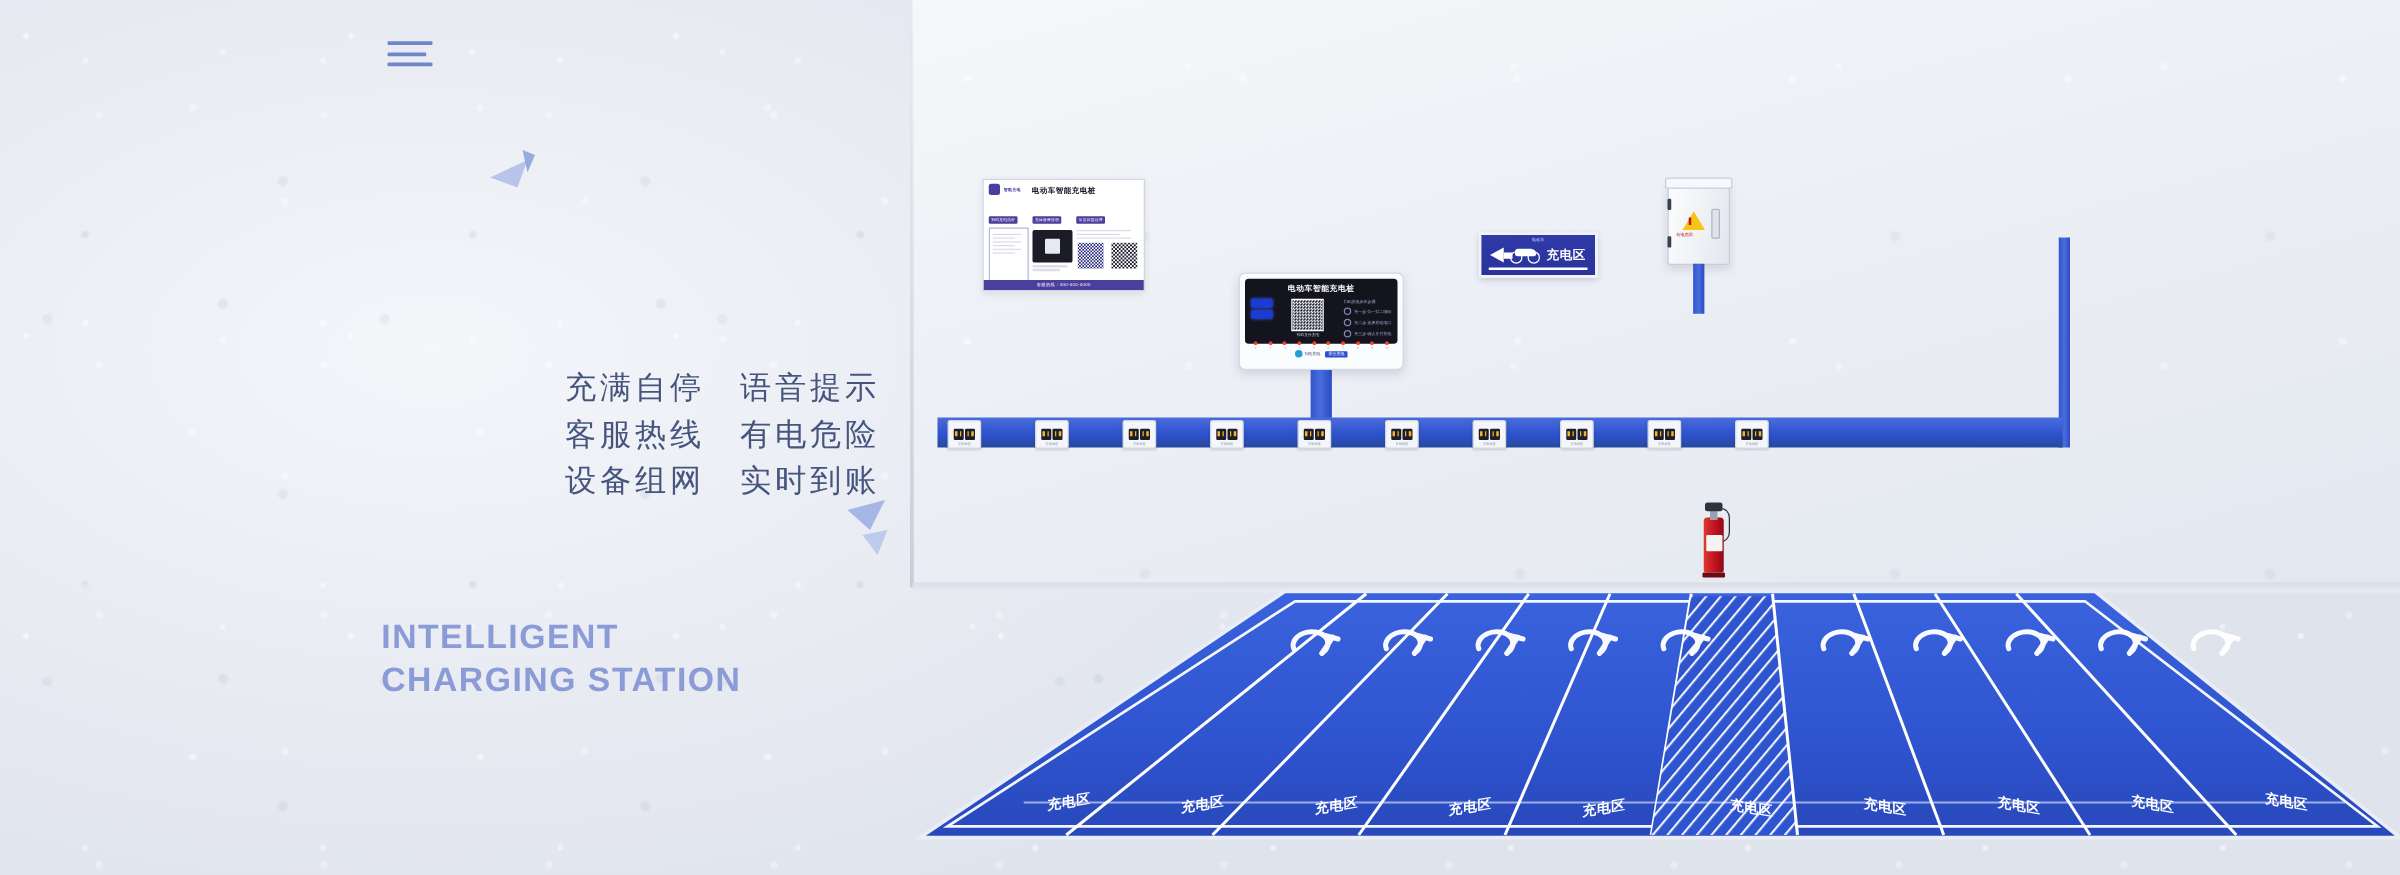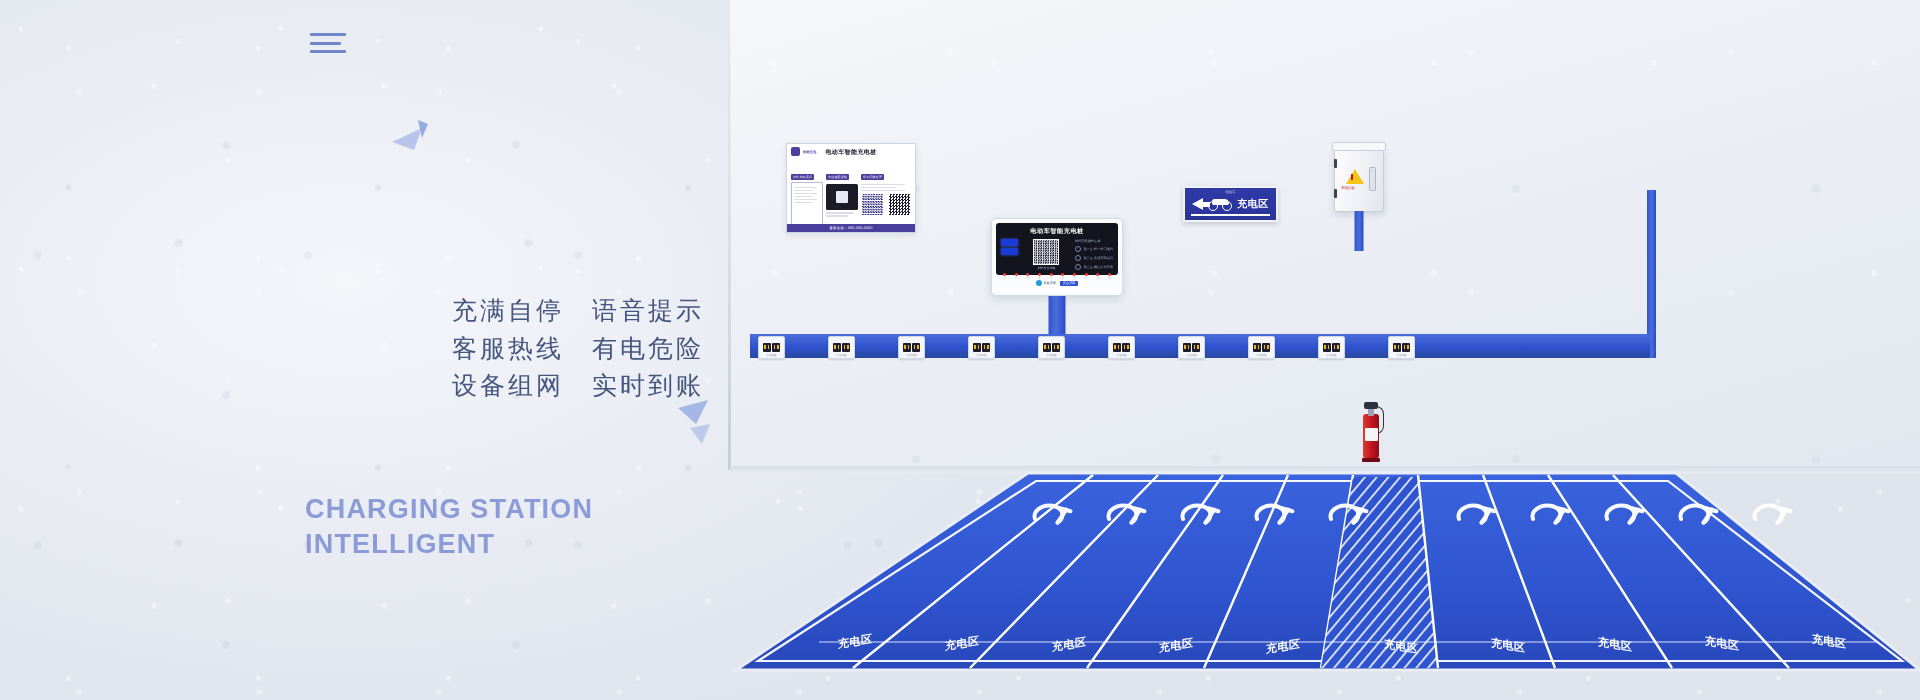--- a/index.html
+++ b/index.html
@@ -218,22 +218,22 @@
   <div class="features">
     <div class="feat">充满自停</div>
     <div class="feat">语音提示</div>
     <div class="feat">客服热线</div>
     <div class="feat">有电危险</div>
     <div class="feat">设备组网</div>
     <div class="feat">实时到账</div>
   </div>
 
   <div class="eng">
+    <div>INTELLIGENT</div>
     <div>CHARGING STATION</div>
-    <div>INTELLIGENT</div>
   </div>
 
   <div class="room">
     <div class="back-wall"></div>
     <div class="wall-edge"></div>
     <div class="floor-far"></div>
 
     <div class="poster">
       <div class="p-title">电动车智能充电桩</div>
       <div class="p-head">

